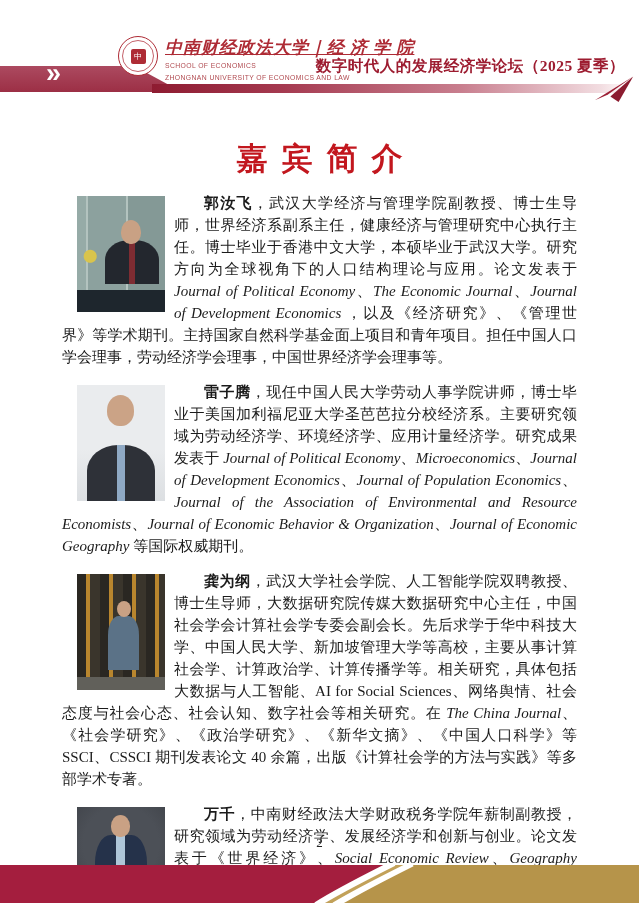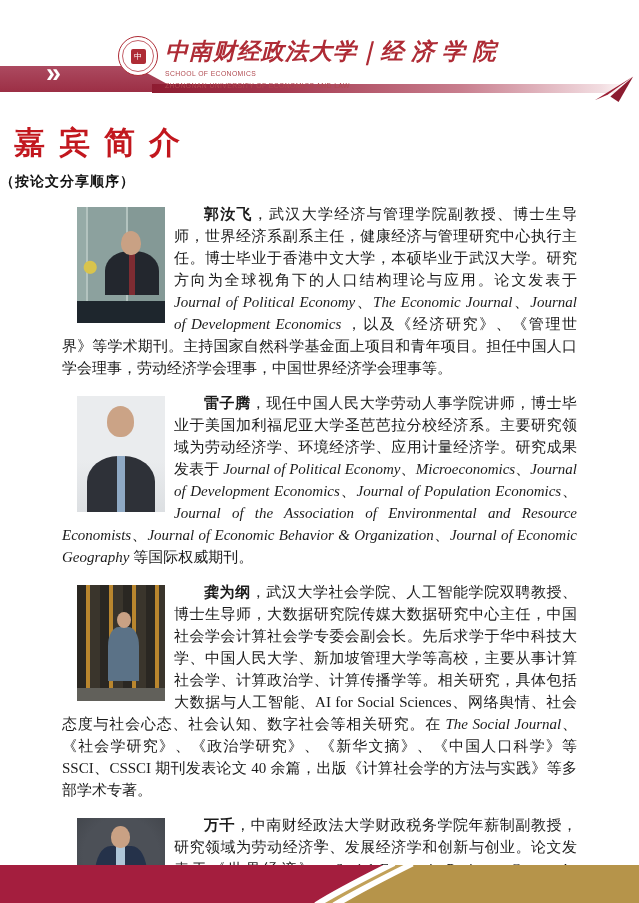--- a/index.html
+++ b/index.html
@@ -39,34 +39,34 @@
   .seal{
     width:40px;height:40px;border-radius:50%;border:1.6px solid var(--logo-red);
     display:flex;align-items:center;justify-content:center;position:relative;background:#fff;
   }
   .seal .seal-ring{position:absolute;inset:3px;border:1px solid #C4626B;border-radius:50%;}
   .seal .seal-core{
     width:15px;height:15px;background:var(--logo-red);color:#fff;font-size:8px;line-height:15px;
     text-align:center;border-radius:2px;font-family:"Liberation Sans",sans-serif;
   }
   .logo-text .cn{
-    color:var(--logo-red);font-weight:bold;font-size:23px;letter-spacing:1px;
-    font-family:"Liberation Serif","DejaVu Serif",serif;font-style:italic;
+    color:var(--logo-red);font-weight:bold;font-size:17px;letter-spacing:1px;
+    font-family:"Liberation Serif","DejaVu Serif",serif;font-style:italic;text-decoration:underline;
   }
   .logo-text .en{
     color:#B0494F;font-size:6.8px;letter-spacing:.4px;line-height:8.5px;margin-top:3px;
     font-family:"Liberation Sans","DejaVu Sans",sans-serif;
   }
   .forum-title{
     position:absolute;right:14px;top:56px;color:var(--header-red);font-weight:bold;
     font-size:15.5px;letter-spacing:.5px;
   }
 
   
-  .title-wrap{text-align:left;margin-top:8px;}
+  .title-wrap{text-align:center;margin-top:24px;}
   .page-title{
     color:var(--title-red);font-size:31px;font-weight:bold;letter-spacing:14px;
     text-indent:14px;
   }
   .page-subtitle{margin-top:9px;font-size:14px;font-weight:bold;letter-spacing:1px;color:#111;}
 
   
   .speakers{margin:12px 62px 0 62px;}
   .bio{display:flow-root;clear:both;margin-bottom:13px;}
   .bio-text{
@@ -129,46 +129,46 @@
         <span class="seal-ring"></span>
         <span class="seal-core">中</span>
       </div>
       <div class="logo-text">
         <div class="cn">中南财经政法大学｜经 济 学 院</div>
         <div class="en">SCHOOL OF ECONOMICS</div>
         <div class="en">ZHONGNAN UNIVERSITY OF ECONOMICS AND LAW</div>
       </div>
     </div>
 
+    <div class="forum-title">数字时代人的发展经济学论坛（2025 夏季）</div>
 
     <svg class="plane" viewBox="0 0 46 38">
       <polygon points="2,28 44,2 16,22" fill="#9D2136"></polygon>
       <polygon points="19,24 44,2 28,30" fill="#8C1C30"></polygon>
     </svg>
   </div>
 
   <div class="title-wrap">
     <div class="page-title">嘉宾简介</div>
-    <div class="page-subtitle">（按论文分享顺序）</div>
   </div>
 
   <div class="speakers">
     <div class="bio">
       <div class="photo p1"></div>
       <p class="bio-text"><span class="seg-b">郭汝飞</span><span>，武汉大学经济与管理学院副教授、博士生导师，世界经济系副系主任，健康经济与管理研究中心执行主任。博士毕业于香港中文大学，本硕毕业于武汉大学。研究方向为全球视角下的人口结构理论与应用。论文发表于 </span><span class="seg-i">Journal of Political Economy</span><span>、</span><span class="seg-i">The Economic Journal</span><span>、</span><span class="seg-i">Journal of Development Economics</span><span> ，以及《经济研究》、《管理世界》等学术期刊。主持国家自然科学基金面上项目和青年项目。担任中国人口学会理事，劳动经济学会理事，中国世界经济学会理事等。</span></p>
     </div>
 
     <div class="bio">
       <div class="photo p2"></div>
       <p class="bio-text"><span class="seg-b">雷子腾</span><span>，现任中国人民大学劳动人事学院讲师，博士毕业于美国加利福尼亚大学圣芭芭拉分校经济系。主要研究领域为劳动经济学、环境经济学、应用计量经济学。研究成果发表于 </span><span class="seg-i">Journal of Political Economy</span><span>、</span><span class="seg-i">Microeconomics</span><span>、</span><span class="seg-i">Journal of Development Economics</span><span>、</span><span class="seg-i">Journal of Population Economics</span><span>、</span><span class="seg-i">Journal of the Association of Environmental and Resource Economists</span><span>、</span><span class="seg-i">Journal of Economic Behavior &amp; Organization</span><span>、</span><span class="seg-i">Journal of Economic Geography</span><span> 等国际权威期刊。</span></p>
     </div>
 
     <div class="bio">
       <div class="photo p3"></div>
-      <p class="bio-text"><span class="seg-b">龚为纲</span><span>，武汉大学社会学院、人工智能学院双聘教授、博士生导师，大数据研究院传媒大数据研究中心主任，中国社会学会计算社会学专委会副会长。先后求学于华中科技大学、中国人民大学、新加坡管理大学等高校，主要从事计算社会学、计算政治学、计算传播学等。相关研究，具体包括大数据与人工智能、AI for Social Sciences、网络舆情、社会态度与社会心态、社会认知、数字社会等相关研究。在 </span><span class="seg-i">The Social Journal</span><span>、《社会学研究》、《政治学研究》、《新华文摘》、《中国人口科学》等 SSCI、CSSCI 期刊发表论文 40 余篇，出版《计算社会学的方法与实践》等多部学术专著。</span></p>
+      <p class="bio-text"><span class="seg-b">龚为纲</span><span>，武汉大学社会学院、人工智能学院双聘教授、博士生导师，大数据研究院传媒大数据研究中心主任，中国社会学会计算社会学专委会副会长。先后求学于华中科技大学、中国人民大学、新加坡管理大学等高校，主要从事计算社会学、计算政治学、计算传播学等。相关研究，具体包括大数据与人工智能、AI for Social Sciences、网络舆情、社会态度与社会心态、社会认知、数字社会等相关研究。在 </span><span class="seg-i">The China Journal</span><span>、《社会学研究》、《政治学研究》、《新华文摘》、《中国人口科学》等 SSCI、CSSCI 期刊发表论文 40 余篇，出版《计算社会学的方法与实践》等多部学术专著。</span></p>
     </div>
 
     <div class="bio">
       <div class="photo p4"></div>
       <p class="bio-text"><span class="seg-b">万千</span><span>，中南财经政法大学财政税务学院年薪制副教授，研究领域为劳动经济学、发展经济学和创新与创业。论文发表于《世界经济》、</span><span class="seg-i">Social Economic Review</span><span>、</span><span class="seg-i">Geography Modelling</span><span> 等国内外学术期刊。主持国家自然科学基金青年项目、中国博士后科学基金面上项目等多项。</span></p>
     </div>
   </div>
 
   <div class="page-number">2</div>
   <svg class="footer-band" viewBox="0 0 639 38" preserveAspectRatio="none">

